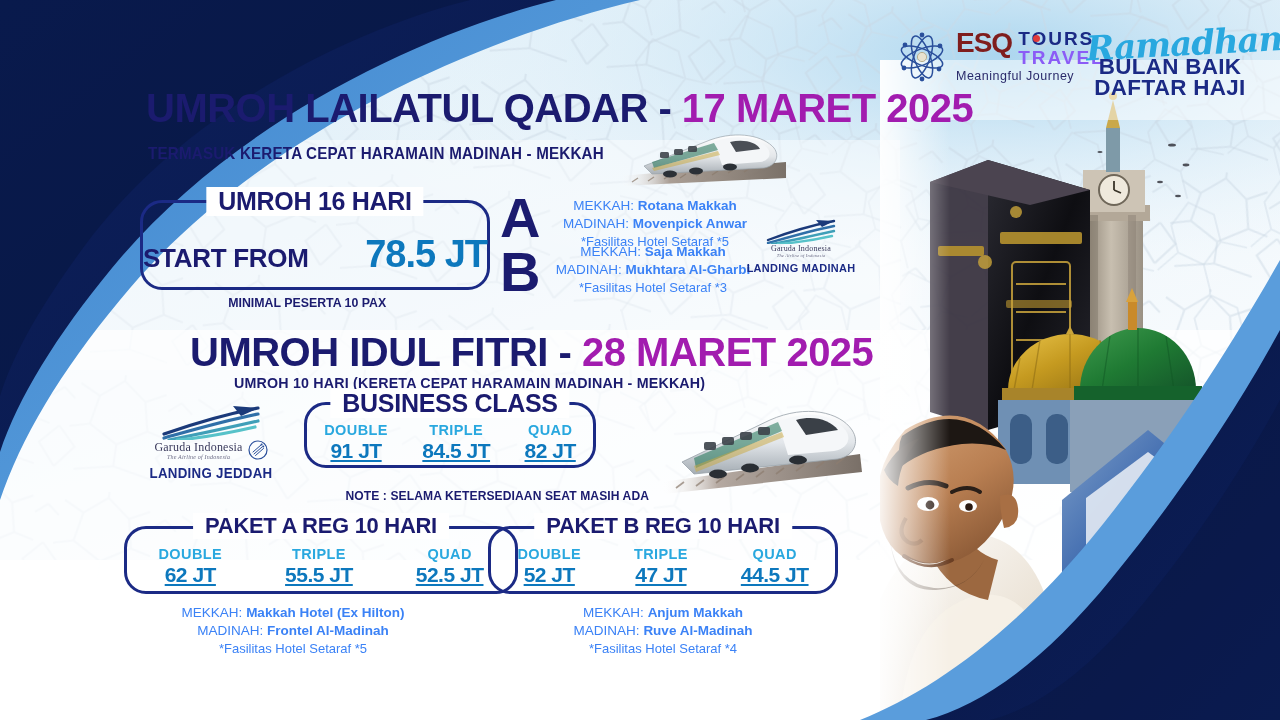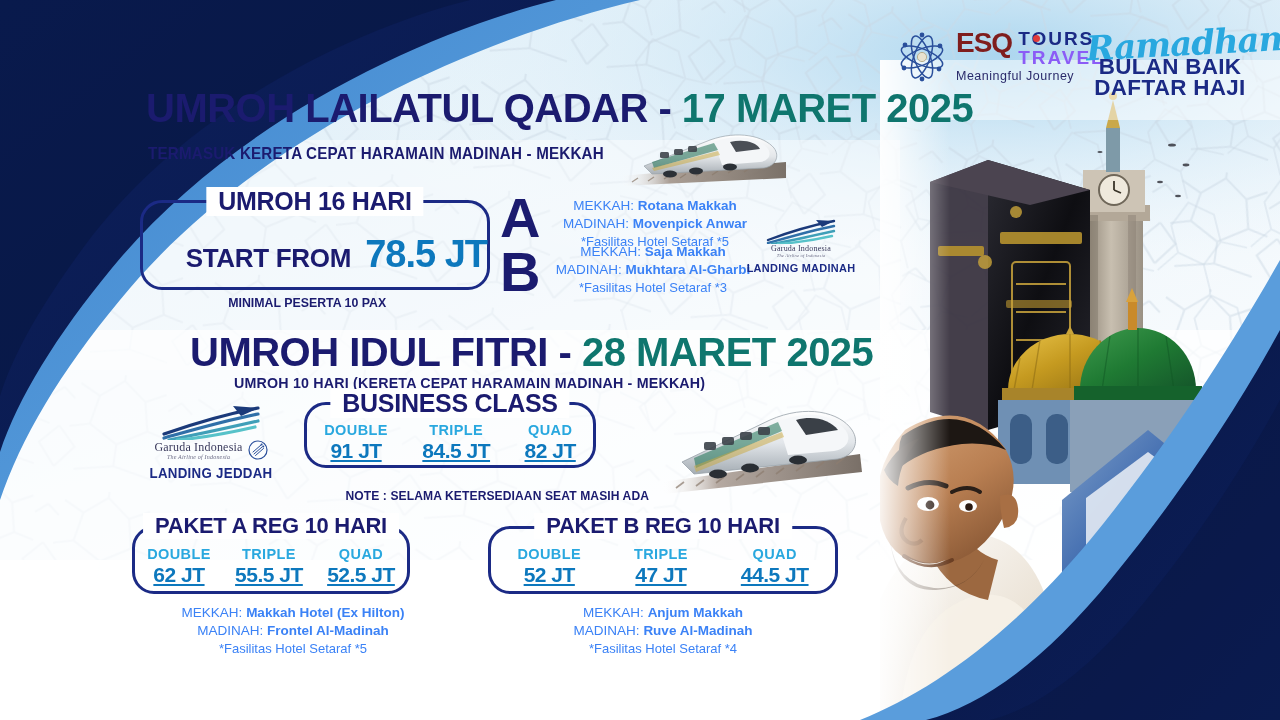--- a/index.html
+++ b/index.html
@@ -21,21 +21,21 @@
   .navy  { color:#1b1b6f; }
 
   .h1 {
     position:absolute;
     font-size:40px;
     font-weight:bold;
     letter-spacing:-0.5px;
     white-space:nowrap;
     font-family:"Liberation Sans", sans-serif;
   }
-  .h1 .part2 { color:#0f766e; }
+  .h1 .part2 { color:#a21caf; }
 
   .sub {
     position:absolute;
     font-size:16.5px;
     font-weight:bold;
     color:#1b1b6f;
     letter-spacing:0.2px;
     white-space:nowrap;
     transform:scaleX(0.92);
     transform-origin:left center;
@@ -559,21 +559,21 @@
     <div class="l3">DAFTAR HAJI</div>
   </div>
 
   <div class="h1 navy" style="left:146px;top:86px;">
     <span>UMROH LAILATUL QADAR - </span><span class="part2">17 MARET 2025</span>
   </div>
   <div class="sub" style="left:148px;top:144px;">TERMASUK KERETA CEPAT HARAMAIN MADINAH - MEKKAH</div>
 
   <div class="box" style="left:140px;top:200px;width:350px;height:90px;">
     <div class="box-title">UMROH 16 HARI</div>
-    <div class="startrow" style="left:0;right:0;top:30px;justify-content:flex-end;padding-left:19px;">
+    <div class="startrow" style="left:0;right:0;top:30px;justify-content:space-between;">
       <span class="sf">START FROM</span>
       <span class="amt">78.5 JT</span>
     </div>
   </div>
   <div class="minpax" style="left:224px;top:295px;">MINIMAL PESERTA 10 PAX</div>
 
   <div class="abmark" style="left:500px;top:192px;">A</div>
   <div class="hotelinfo" style="left:540px;top:197px;width:230px;">
     <div><span class="lbl">MEKKAH:</span>
       <span class="val">Rotana Makkah</span></div>
@@ -652,21 +652,21 @@
         </g>
         <g fill="#2a4f9b">
             <circle cx="13.6" cy="4.6" r="1"></circle>
             <circle cx="15.2" cy="6.4" r="1"></circle>
           </g>
       </svg>
     </div>
     <div class="landing">LANDING JEDDAH</div>
   </div>
 
-  <div class="box" style="left:132px;top:526px;width:278px;height:68px;">
+  <div class="box" style="left:124px;top:526px;width:394px;height:68px;">
     <div class="box-title sm">PAKET A REG 10 HARI</div>
     <div class="tiers" style="top:16px;">
       <div>
         <div class="tier-label">DOUBLE</div>
         <div class="tier-price">62 JT</div>
       </div>
       <div>
         <div class="tier-label">TRIPLE</div>
         <div class="tier-price">55.5 JT</div>
       </div>

